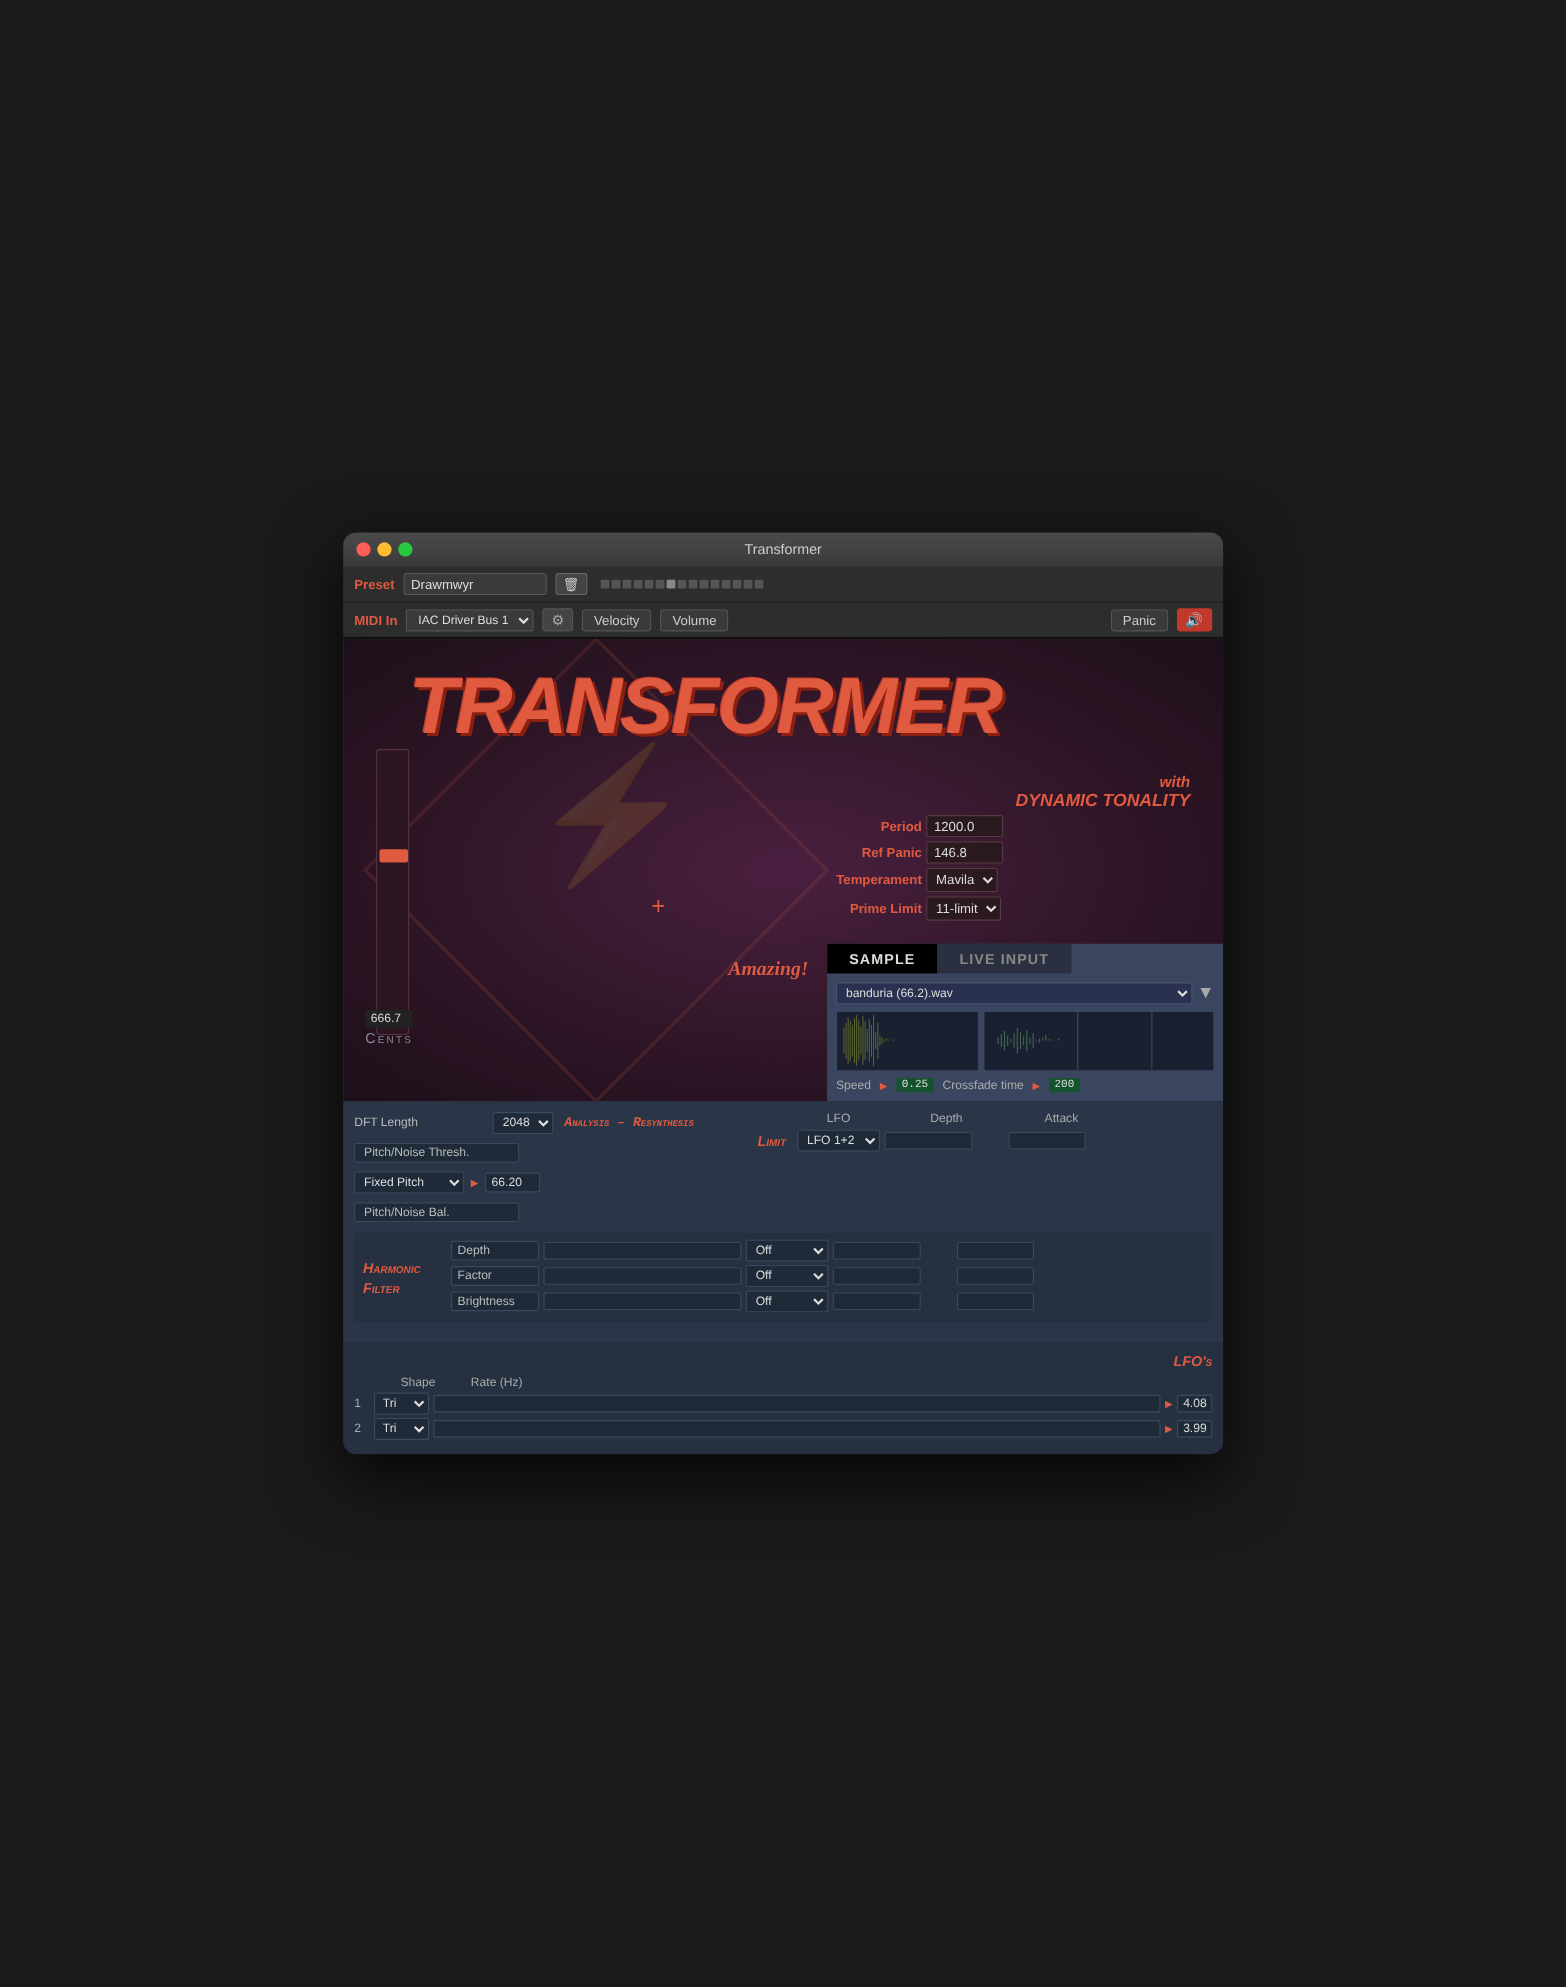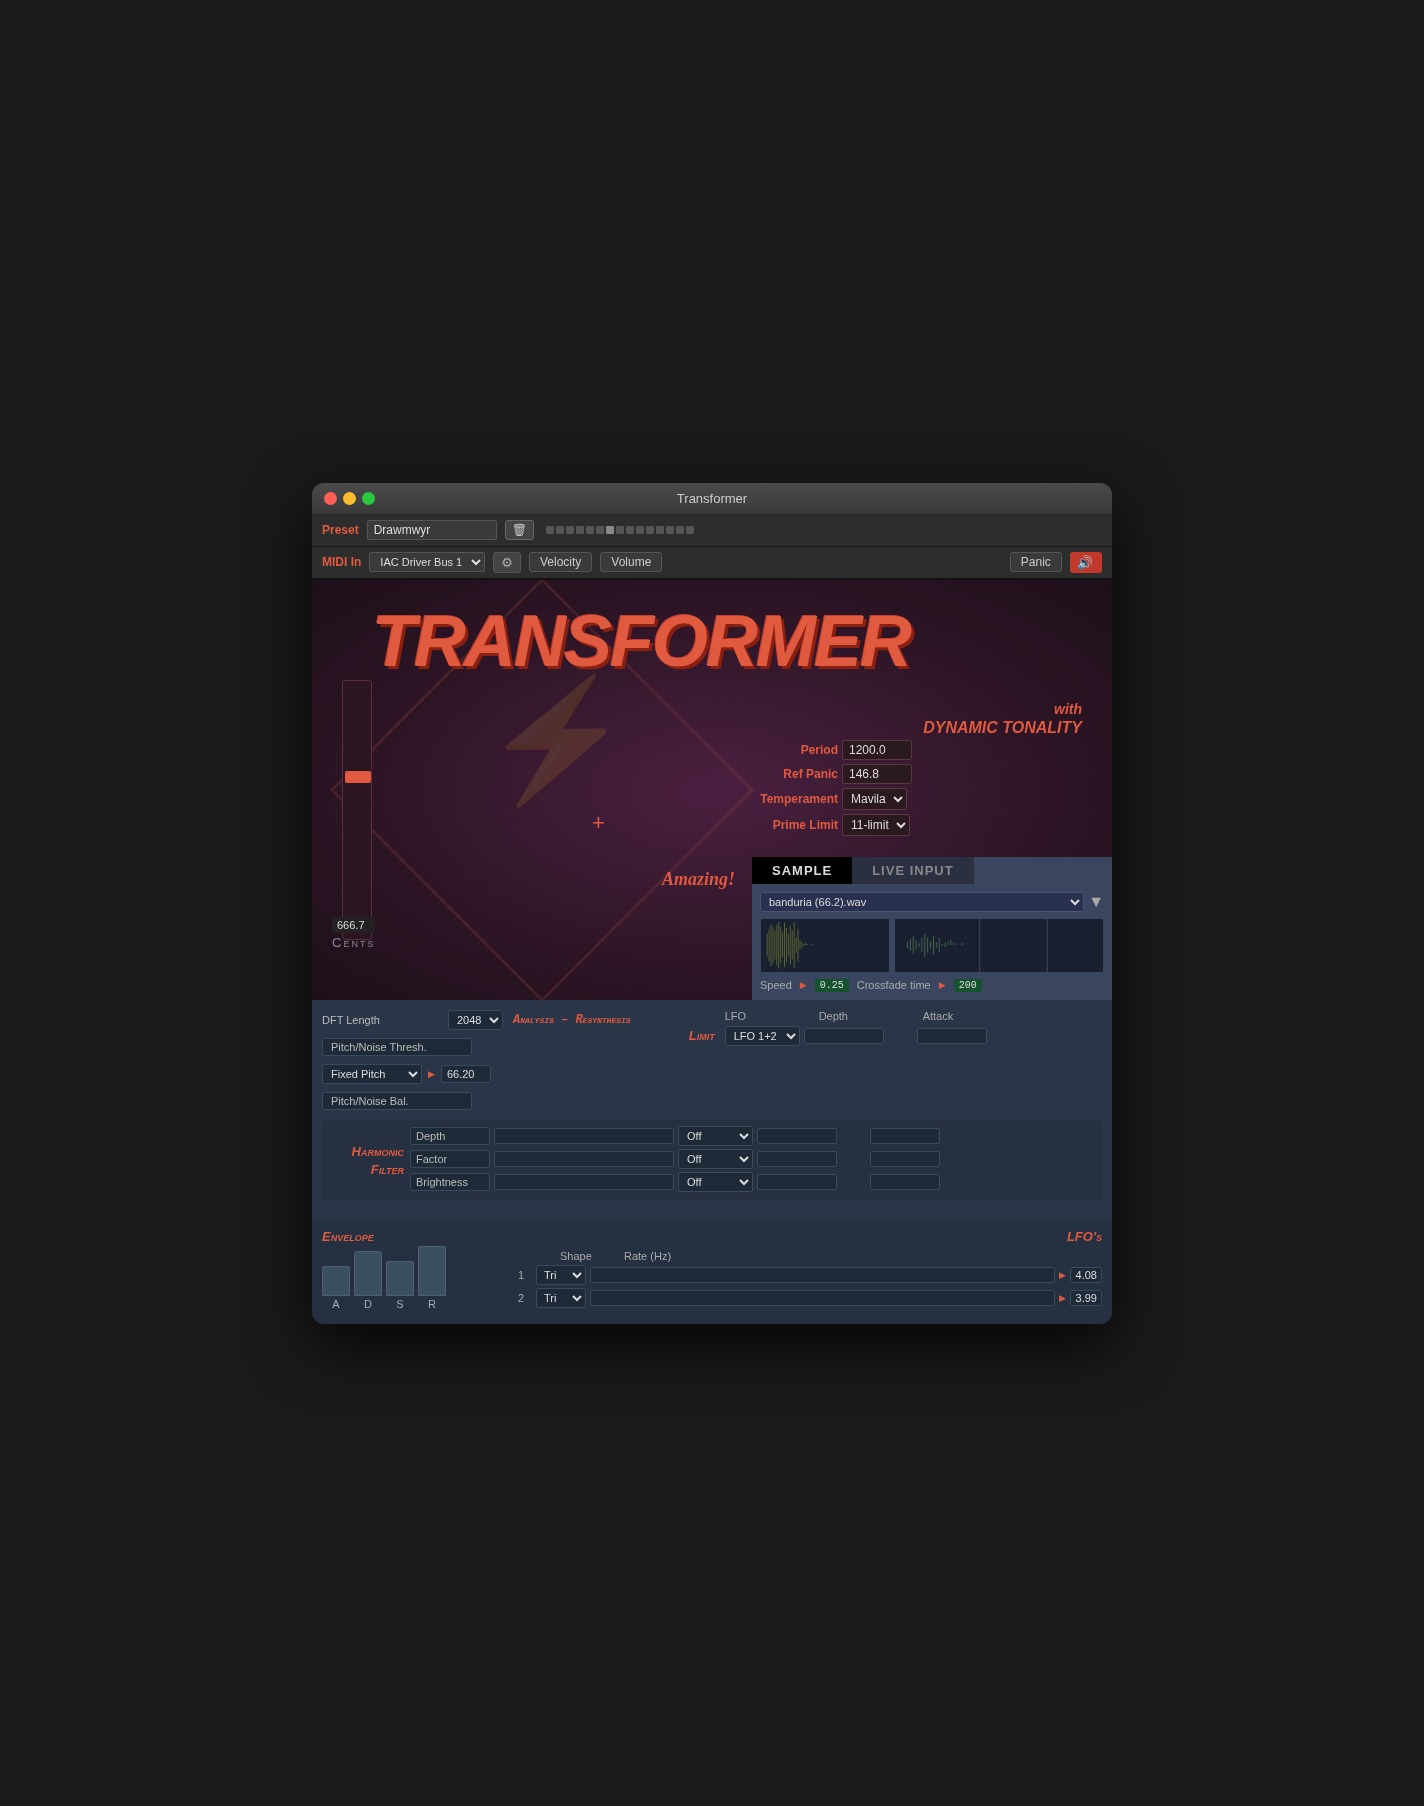--- a/index.html
+++ b/index.html
@@ -920,40 +920,40 @@
           <input class="ctrl-input" type="text" value="66.20" style="">
         </div>
         <div class="full-row">
           <button class="ctrl-btn" style="min-width:150px; text-align:left;">Pitch/Noise Bal.</button>
         </div>
       </div>
 
       <div style="flex:1; padding-left: 10px;">
         <div style="display:flex; gap:4px; font-size:11px; color:#aaa; margin-bottom:4px; padding-left:0;">
           <div style="width:80px;"></div>
-          <div style="width:90px;">LFO</div>
+          <div style="width:90px;margin-left:27px;">LFO</div>
           <div style="width:100px;">Depth</div>
           <div style="width:100px;">Attack</div>
         </div>
         <div class="pitch-row">
           <span class="pitch-label" style="width:80px; text-align:right; padding-right:6px;">Limit</span>
           <select class="lfo-select">
             <option>LFO 1+2</option>
           </select>
           <div class="slider-small depth-slider"></div>
           <div style="width:25px;"></div>
           <div class="slider-small attack-slider"></div>
           <div style="width:25px;"></div>
         </div>
       </div>
     </div>
 
     <div class="harmonic-section">
       <div style="display:flex; align-items:center; gap:0;">
-        <div style="width:80px; text-align:right; padding-right:6px;">
+        <div style="width:80px; padding-right:6px;">
           <span style="color:#e05a40; font-size:13px; font-weight:bold; font-variant:small-caps; font-style:italic;">Harmonic<br>Filter</span>
         </div>
         <div style="flex:1;">
 
           <div class="harmonic-row">
             <span class="harm-label">Depth</span>
             <div class="harm-slider" style="flex:1; max-width:180px;"></div>
             <select class="harm-off-select">
               <option>Off</option>
             </select>
@@ -987,41 +987,20 @@
             <div class="harm-blank"></div>
           </div>
         </div>
       </div>
     </div>
 
   </div>
 
   <div class="bottom-area">
 
-    <div class="envelope-section">
-      <div class="env-title">Envelope</div>
-      <div class="env-bars">
-        <div class="env-bar-wrap">
-          <div class="env-bar" style="height:30px;"></div>
-          <span class="env-bar-label">A</span>
-        </div>
-        <div class="env-bar-wrap">
-          <div class="env-bar" style="height:45px;"></div>
-          <span class="env-bar-label">D</span>
-        </div>
-        <div class="env-bar-wrap">
-          <div class="env-bar" style="height:35px;"></div>
-          <span class="env-bar-label">S</span>
-        </div>
-        <div class="env-bar-wrap">
-          <div class="env-bar" style="height:50px;"></div>
-          <span class="env-bar-label">R</span>
-        </div>
-      </div>
-    </div>
 
 
     <div class="lfo-section">
       <div class="lfo-title">LFO's</div>
       <div class="lfo-cols-header">
         <div style="width:18px;"></div>
         <div style="width:60px;">Shape</div>
         <div style="flex:1;">Rate (Hz)</div>
       </div>
       <div class="lfo-row">

